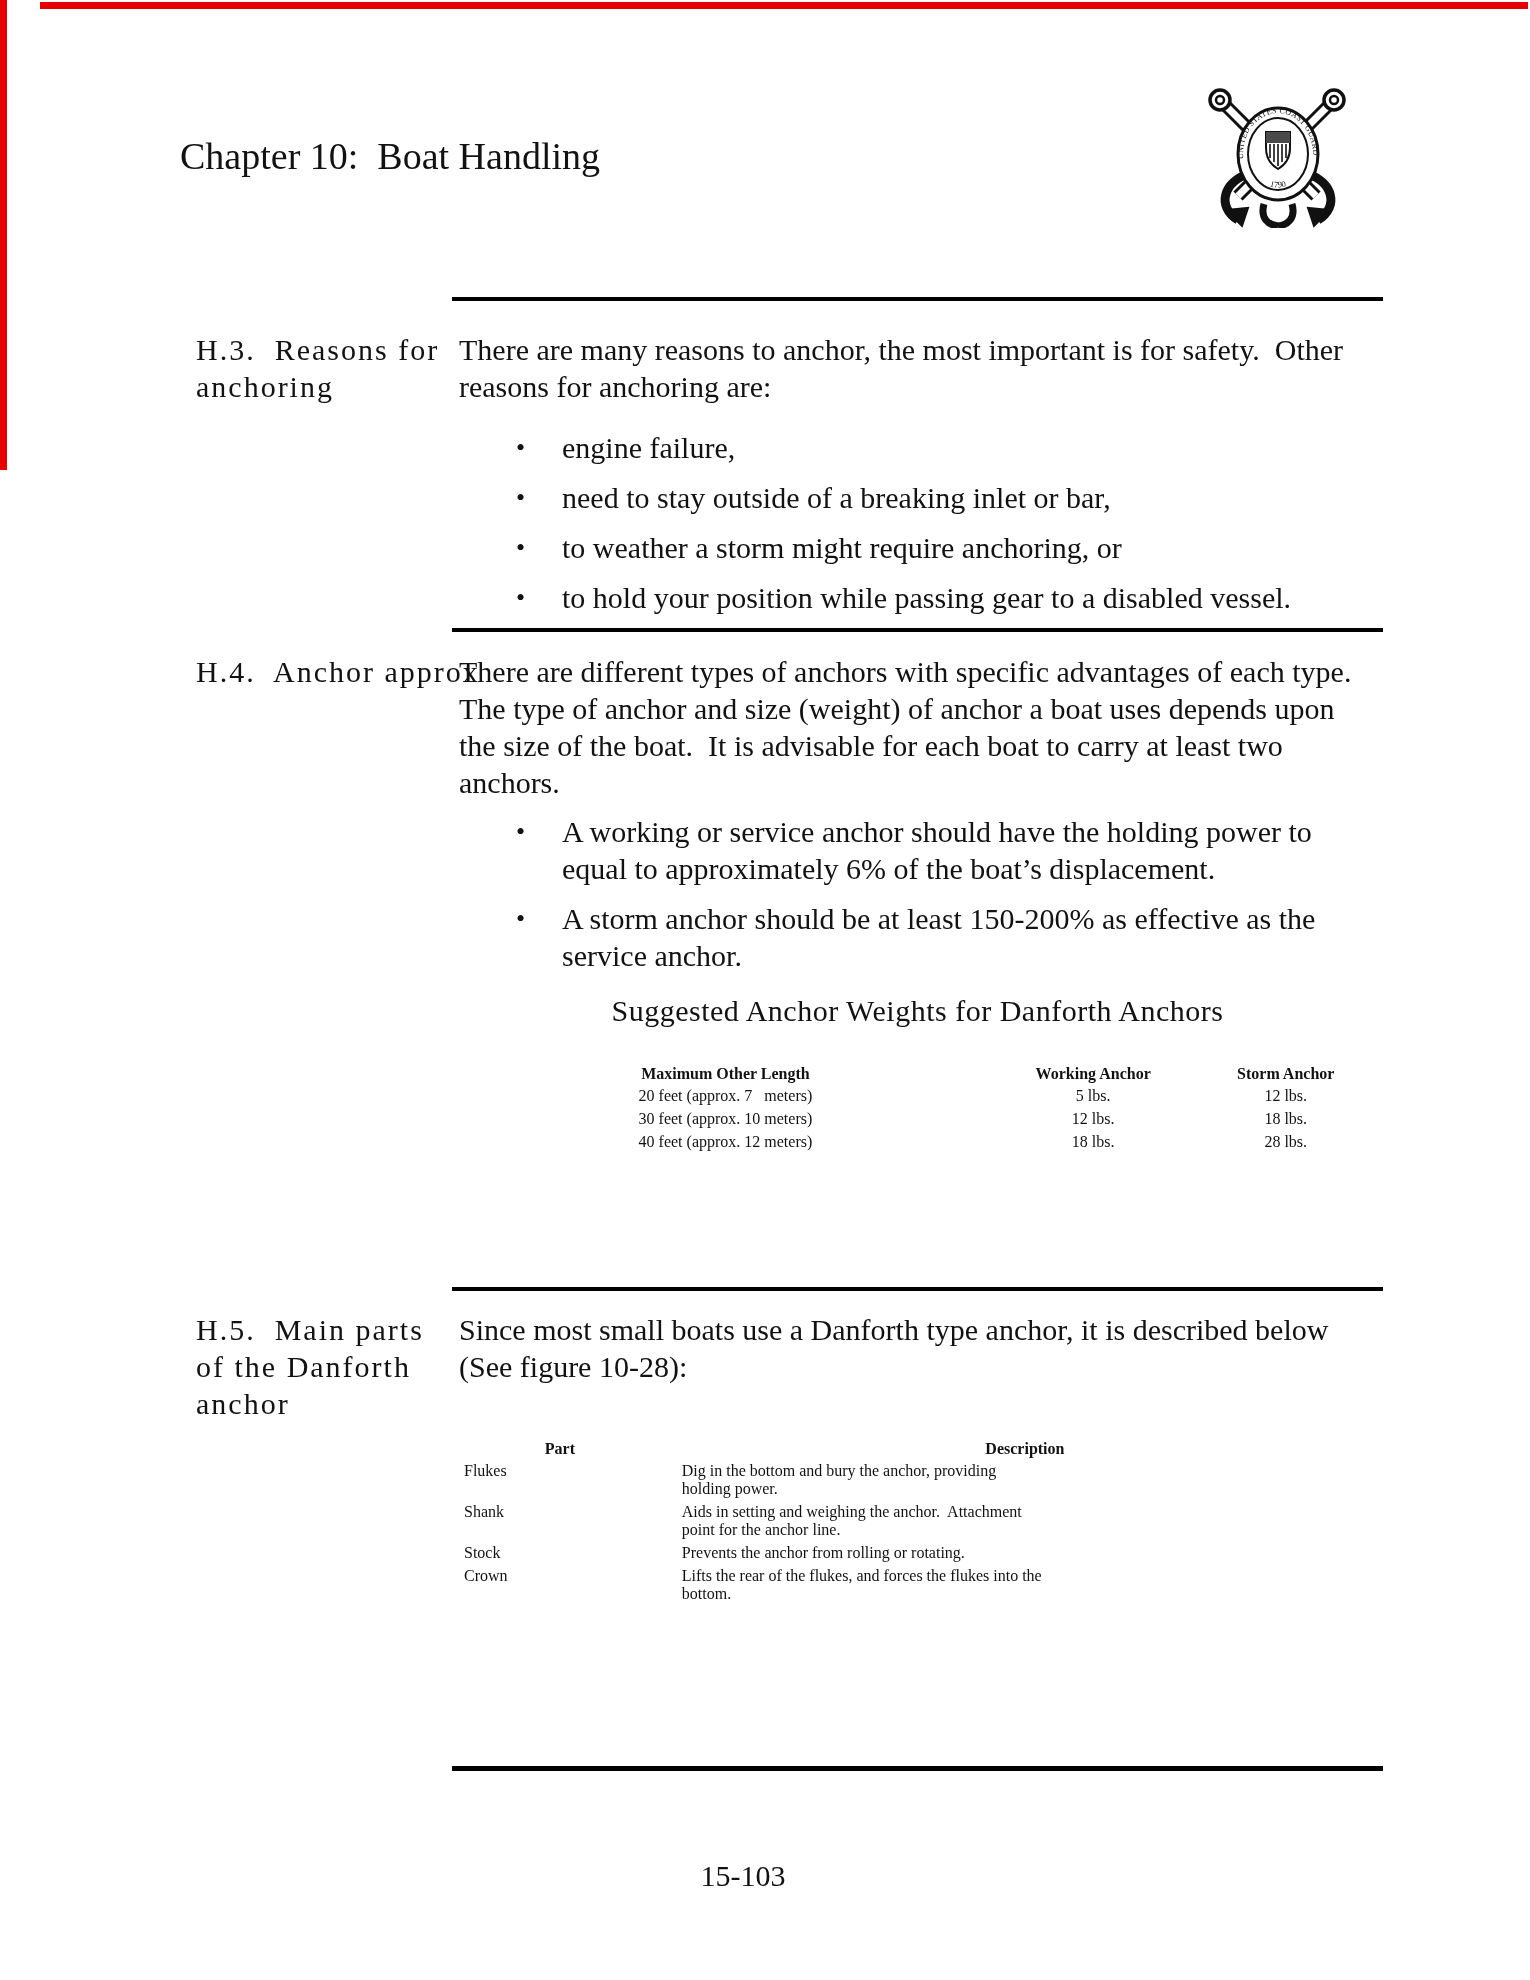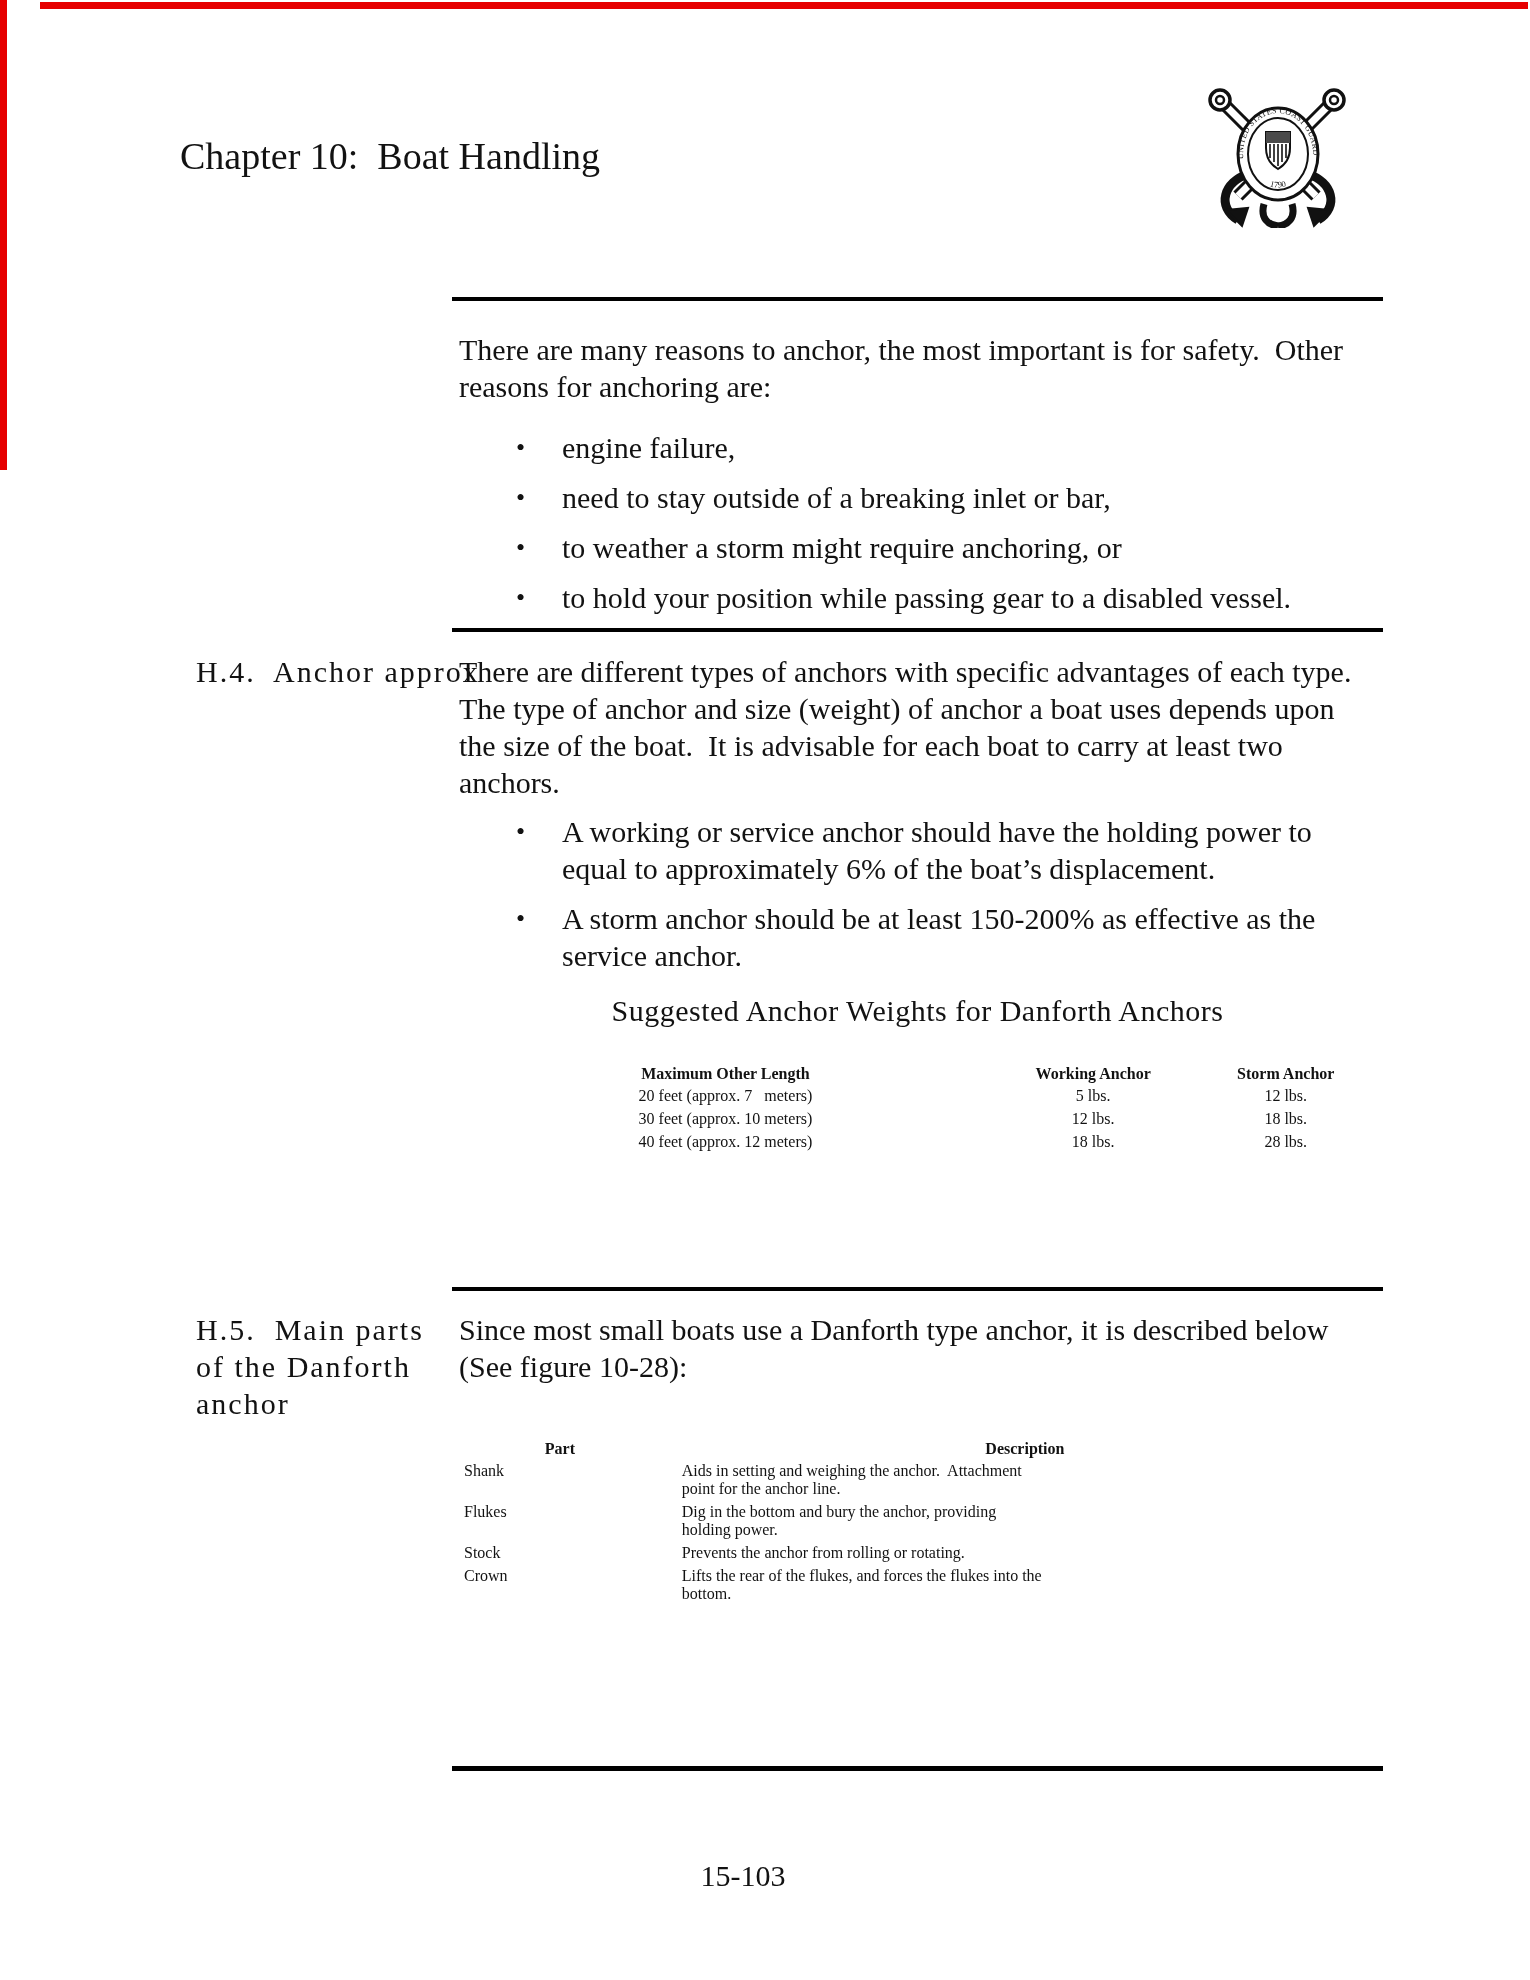--- a/index.html
+++ b/index.html
@@ -115,20 +115,22 @@
           <line x1="72" y1="66" x2="72" y2="88" stroke="#111" stroke-width="1.6"></line>
           <line x1="76" y1="66" x2="76" y2="84" stroke="#111" stroke-width="1.6"></line>
           <line x1="80" y1="66" x2="80" y2="80" stroke="#111" stroke-width="1.6"></line>
         </g>
       </g>
     </svg>
   </div>
 
   <div class="abs hrule hrule-1"></div>
 
+  <div class="abs side-heading sec-h3">H.3.  Reasons for
+anchoring</div>
   <div class="abs body-col sec-h3">
     <div class="pre">There are many reasons to anchor, the most important is for safety.  Other
 reasons for anchoring are:</div>
     <ul class="bullets h3">
       <li class="bullet">
         <span class="dot">•</span>
         <span class="bullet-text">engine failure,</span>
       </li>
       <li class="bullet">
         <span class="dot">•</span>
@@ -218,30 +220,30 @@
       <colgroup>
           <col style="width:213px">
           <col style="width:719px">
         </colgroup>
       <tbody>
           <tr>
         <th>Part</th>
         <th>Description</th>
       </tr>
       <tr>
+        <td class="part-name">Flukes</td>
+        <td class="part-desc">Dig in the bottom and bury the anchor, providing
+holding power.</td>
+      </tr>
+      <tr>
         <td class="part-name">Shank</td>
         <td class="part-desc">Aids in setting and weighing the anchor.  Attachment
 point for the anchor line.</td>
       </tr>
       <tr>
-        <td class="part-name">Flukes</td>
-        <td class="part-desc">Dig in the bottom and bury the anchor, providing
-holding power.</td>
-      </tr>
-      <tr>
         <td class="part-name">Stock</td>
         <td class="part-desc">Prevents the anchor from rolling or rotating.</td>
       </tr>
       <tr>
         <td class="part-name">Crown</td>
         <td class="part-desc">Lifts the rear of the flukes, and forces the flukes into the
 bottom.</td>
       </tr>
     </tbody>
       </table>

